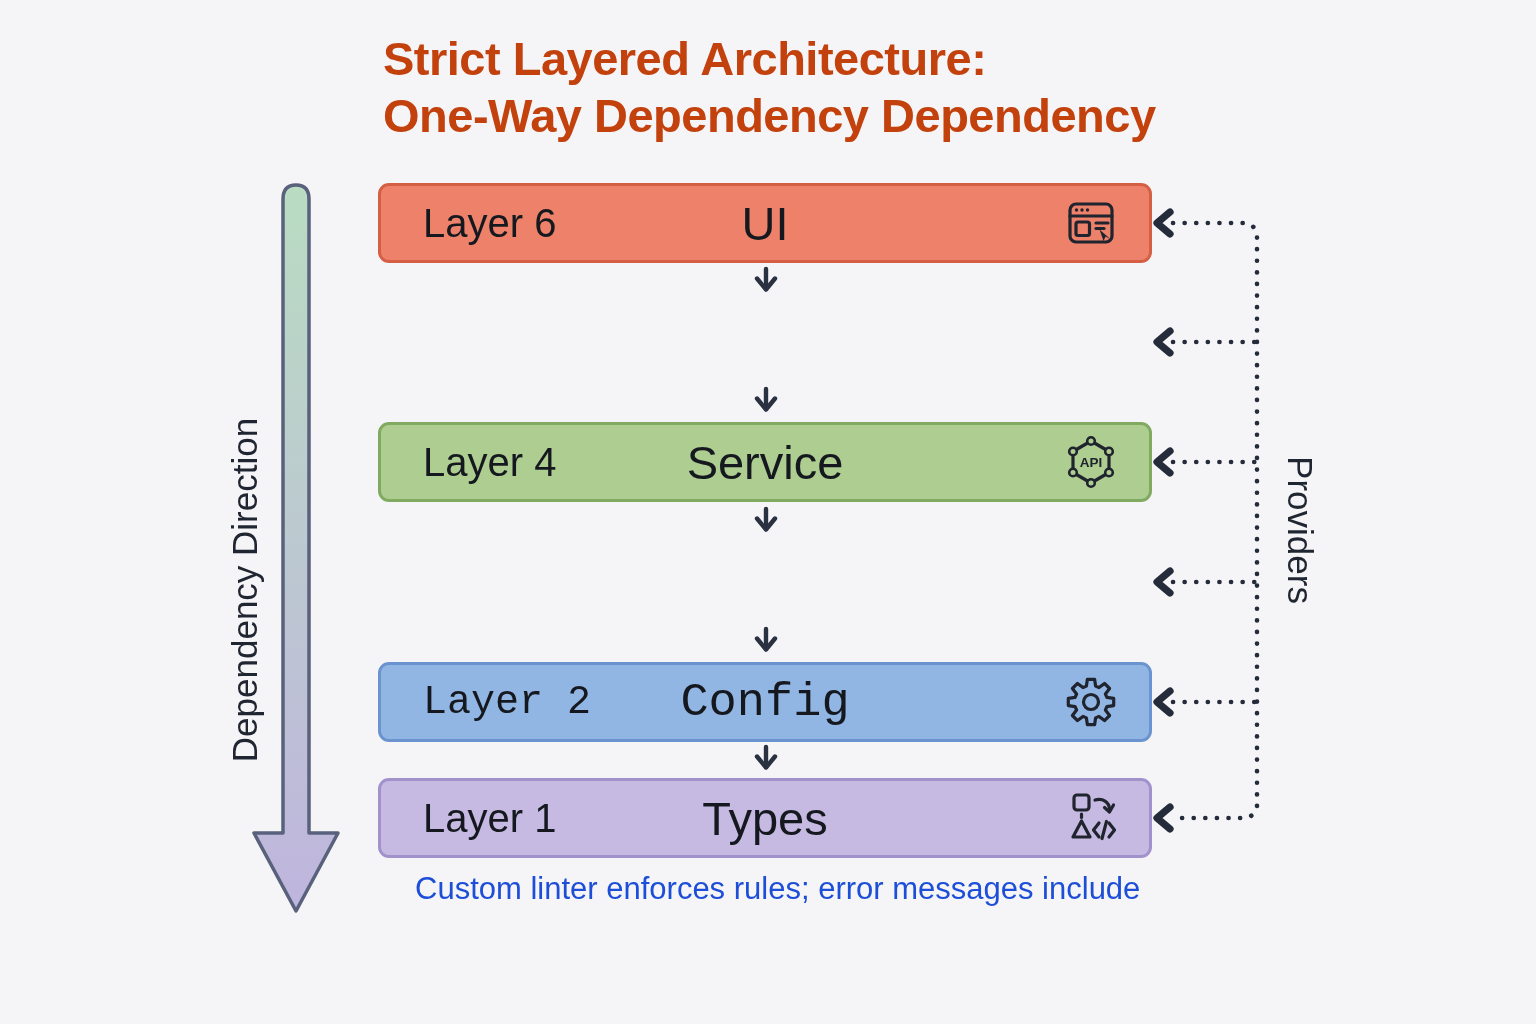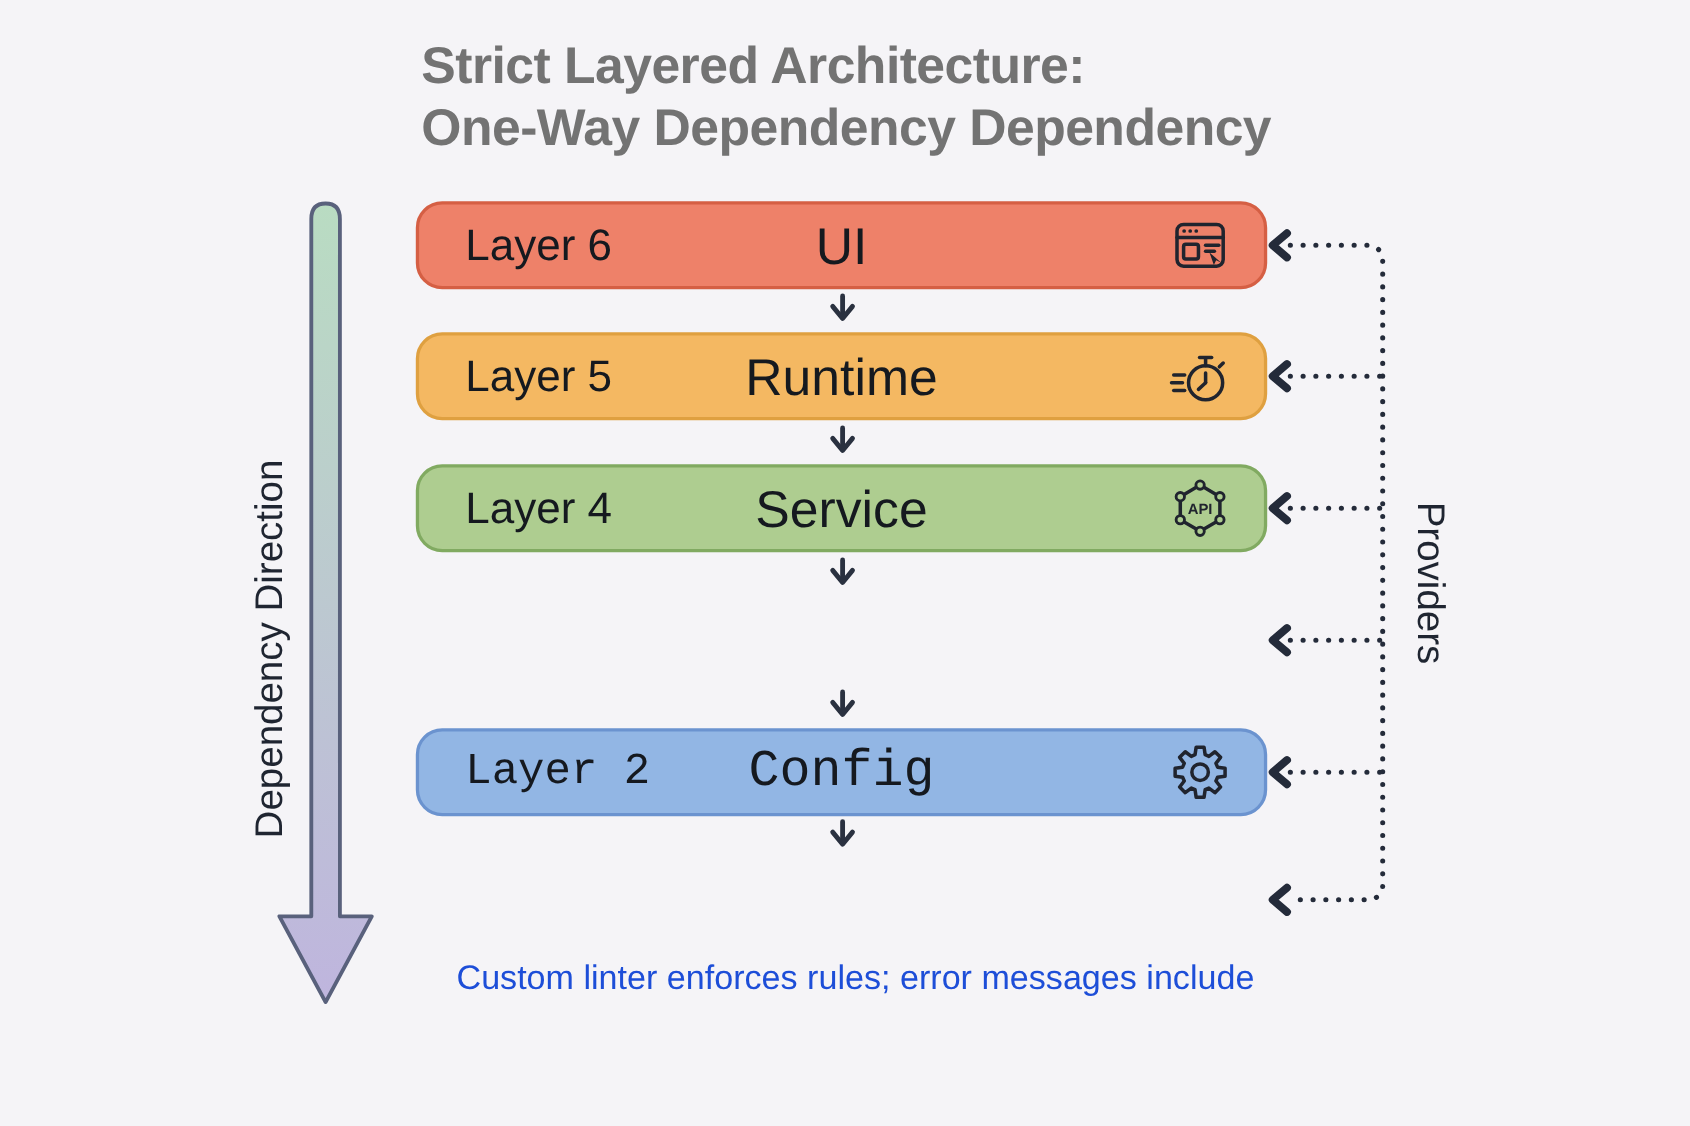--- a/index.html
+++ b/index.html
@@ -3,28 +3,28 @@
 <meta charset="utf-8">
 <style>
   html,body{margin:0;padding:0;}
   .stage{
     position:relative;width:1536px;height:1024px;
     background:#f5f4f7;overflow:hidden;
     font-family:"Liberation Sans",sans-serif;color:#242936;
   }
   
   .title{position:absolute;left:383px;top:30px;font-size:47px;font-weight:700;
-         line-height:1.22;letter-spacing:-0.5px;color:#737373;}
+         line-height:1.22;letter-spacing:-0.5px;color:#c2410c;}
   
   .dep-arrow{position:absolute;left:240px;top:178px;}
   .dep-label{position:absolute;left:245px;top:590px;
              transform:translate(-50%,-50%) rotate(-90deg);
              white-space:nowrap;font-size:35px;color:#1f2531;}
   
-  .bar{position:absolute;left:378px;width:774px;height:80px;border-radius:24px;
+  .bar{position:absolute;left:378px;width:774px;height:80px;border-radius:11px;
        display:flex;align-items:center;box-sizing:border-box;border:3px solid;}
   .bar-label{margin-left:42px;font-size:40px;color:#15191f;}
   .bar-name{position:absolute;left:50%;transform:translateX(-50%);
             font-size:47px;color:#15191f;}
   .bar-icon{position:absolute;right:30px;top:50%;transform:translateY(-50%);
             width:56px;height:56px;}
   .bar-icon svg{display:block;}
   .l6{top:183px;background:#ee8169;border-color:#d55f44;}
   .l5{top:302px;background:#f4b862;border-color:#dfa040;}
   .l4{top:422px;background:#aecd90;border-color:#81aa61;}
@@ -83,37 +83,20 @@
         <path class="icon-fill" d="M36.5,34.5 L40.5,46 L42.6,41.6 L47.3,43.9 Z"></path>
       </svg>
     </span>
   </div>
 
   <svg class="flow-arrow fa1" width="30" height="32" viewBox="0 0 30 32">
     <line x1="15" y1="3" x2="15" y2="19" stroke="#2a3140" stroke-width="4.4" stroke-linecap="round"></line>
     <polyline points="6,12.5 15,23.5 24,12.5" fill="none" stroke="#2a3140" stroke-width="4.4" stroke-linecap="round" stroke-linejoin="round"></polyline>
   </svg>
 
-  <div class="bar l5">
-    <span class="bar-label">Layer 5</span>
-    <span class="bar-name">Runtime</span>
-    <span class="bar-icon">
-      <svg width="56" height="56" viewBox="0 0 56 56">
-        <circle class="icon-ink" cx="33" cy="34" r="15.5"></circle>
-        <line class="icon-ink" x1="33" y1="18.5" x2="33" y2="12"></line>
-        <line class="icon-ink" x1="27.5" y1="11" x2="38.5" y2="11"></line>
-        <line class="icon-ink" x1="45.5" y1="19.5" x2="49" y2="16"></line>
-        <line class="icon-ink" x1="33" y1="34" x2="33" y2="25"></line>
-        <line class="icon-ink" x1="33" y1="34" x2="26.5" y2="40"></line>
-        <line class="icon-ink" x1="4" y1="27" x2="14" y2="27"></line>
-        <line class="icon-ink" x1="2" y1="34" x2="12" y2="34"></line>
-        <line class="icon-ink" x1="4" y1="41" x2="14" y2="41"></line>
-      </svg>
-    </span>
-  </div>
 
   <svg class="flow-arrow fa2" width="30" height="32" viewBox="0 0 30 32">
     <line x1="15" y1="3" x2="15" y2="19" stroke="#2a3140" stroke-width="4.4" stroke-linecap="round"></line>
     <polyline points="6,12.5 15,23.5 24,12.5" fill="none" stroke="#2a3140" stroke-width="4.4" stroke-linecap="round" stroke-linejoin="round"></polyline>
   </svg>
 
   <div class="bar l4">
     <span class="bar-label">Layer 4</span>
     <span class="bar-name">Service</span>
     <span class="bar-icon">
@@ -150,20 +133,36 @@
         <circle class="icon-ink" cx="28" cy="28" r="7.5" stroke-width="3"></circle>
       </svg>
     </span>
   </div>
 
   <svg class="flow-arrow fa5" width="30" height="32" viewBox="0 0 30 32">
     <line x1="15" y1="3" x2="15" y2="19" stroke="#2a3140" stroke-width="4.4" stroke-linecap="round"></line>
     <polyline points="6,12.5 15,23.5 24,12.5" fill="none" stroke="#2a3140" stroke-width="4.4" stroke-linecap="round" stroke-linejoin="round"></polyline>
   </svg>
 
+  <div class="bar l1">
+    <span class="bar-label">Layer 1</span>
+    <span class="bar-name">Types</span>
+    <span class="bar-icon">
+      <svg width="56" height="56" viewBox="0 0 56 56">
+        <rect class="icon-ink" x="11" y="5" width="15" height="15" rx="3" stroke-width="3"></rect>
+        <line class="icon-ink" x1="18.5" y1="24" x2="18.5" y2="27.5" stroke-width="3"></line>
+        <polygon class="icon-ink" points="18.5,31 27,47 10,47" stroke-width="3"></polygon>
+        <path class="icon-ink" d="M32,10 C40,8 46,12 46.5,19" stroke-width="3"></path>
+        <polyline class="icon-ink" points="41.5,17.5 46.5,22 50.5,15" stroke-width="3"></polyline>
+        <polyline class="icon-ink" points="36,33 30.5,40 36,47" stroke-width="3"></polyline>
+        <line class="icon-ink" x1="43.5" y1="31.5" x2="39" y2="48.5" stroke-width="3"></line>
+        <polyline class="icon-ink" points="46,33 51.5,40 46,47" stroke-width="3"></polyline>
+      </svg>
+    </span>
+  </div>
 
   <svg class="providers-connector" width="140" height="690" viewBox="0 0 140 690">
     <g stroke="#242b3a" stroke-width="4.6" fill="none" stroke-linecap="round" stroke-dasharray="0.1 11.5">
       <path d="M28,43 L99,43 A13,13 0 0 1 112,56 L112,625 A13,13 0 0 1 99,638 L28,638"></path>
       <path d="M28,162 L112,162"></path>
       <path d="M28,282 L112,282"></path>
       <path d="M28,402 L112,402"></path>
       <path d="M28,522 L112,522"></path>
     </g>
     <g stroke="#242b3a" stroke-width="7.2" fill="none" stroke-linecap="round" stroke-linejoin="round">

